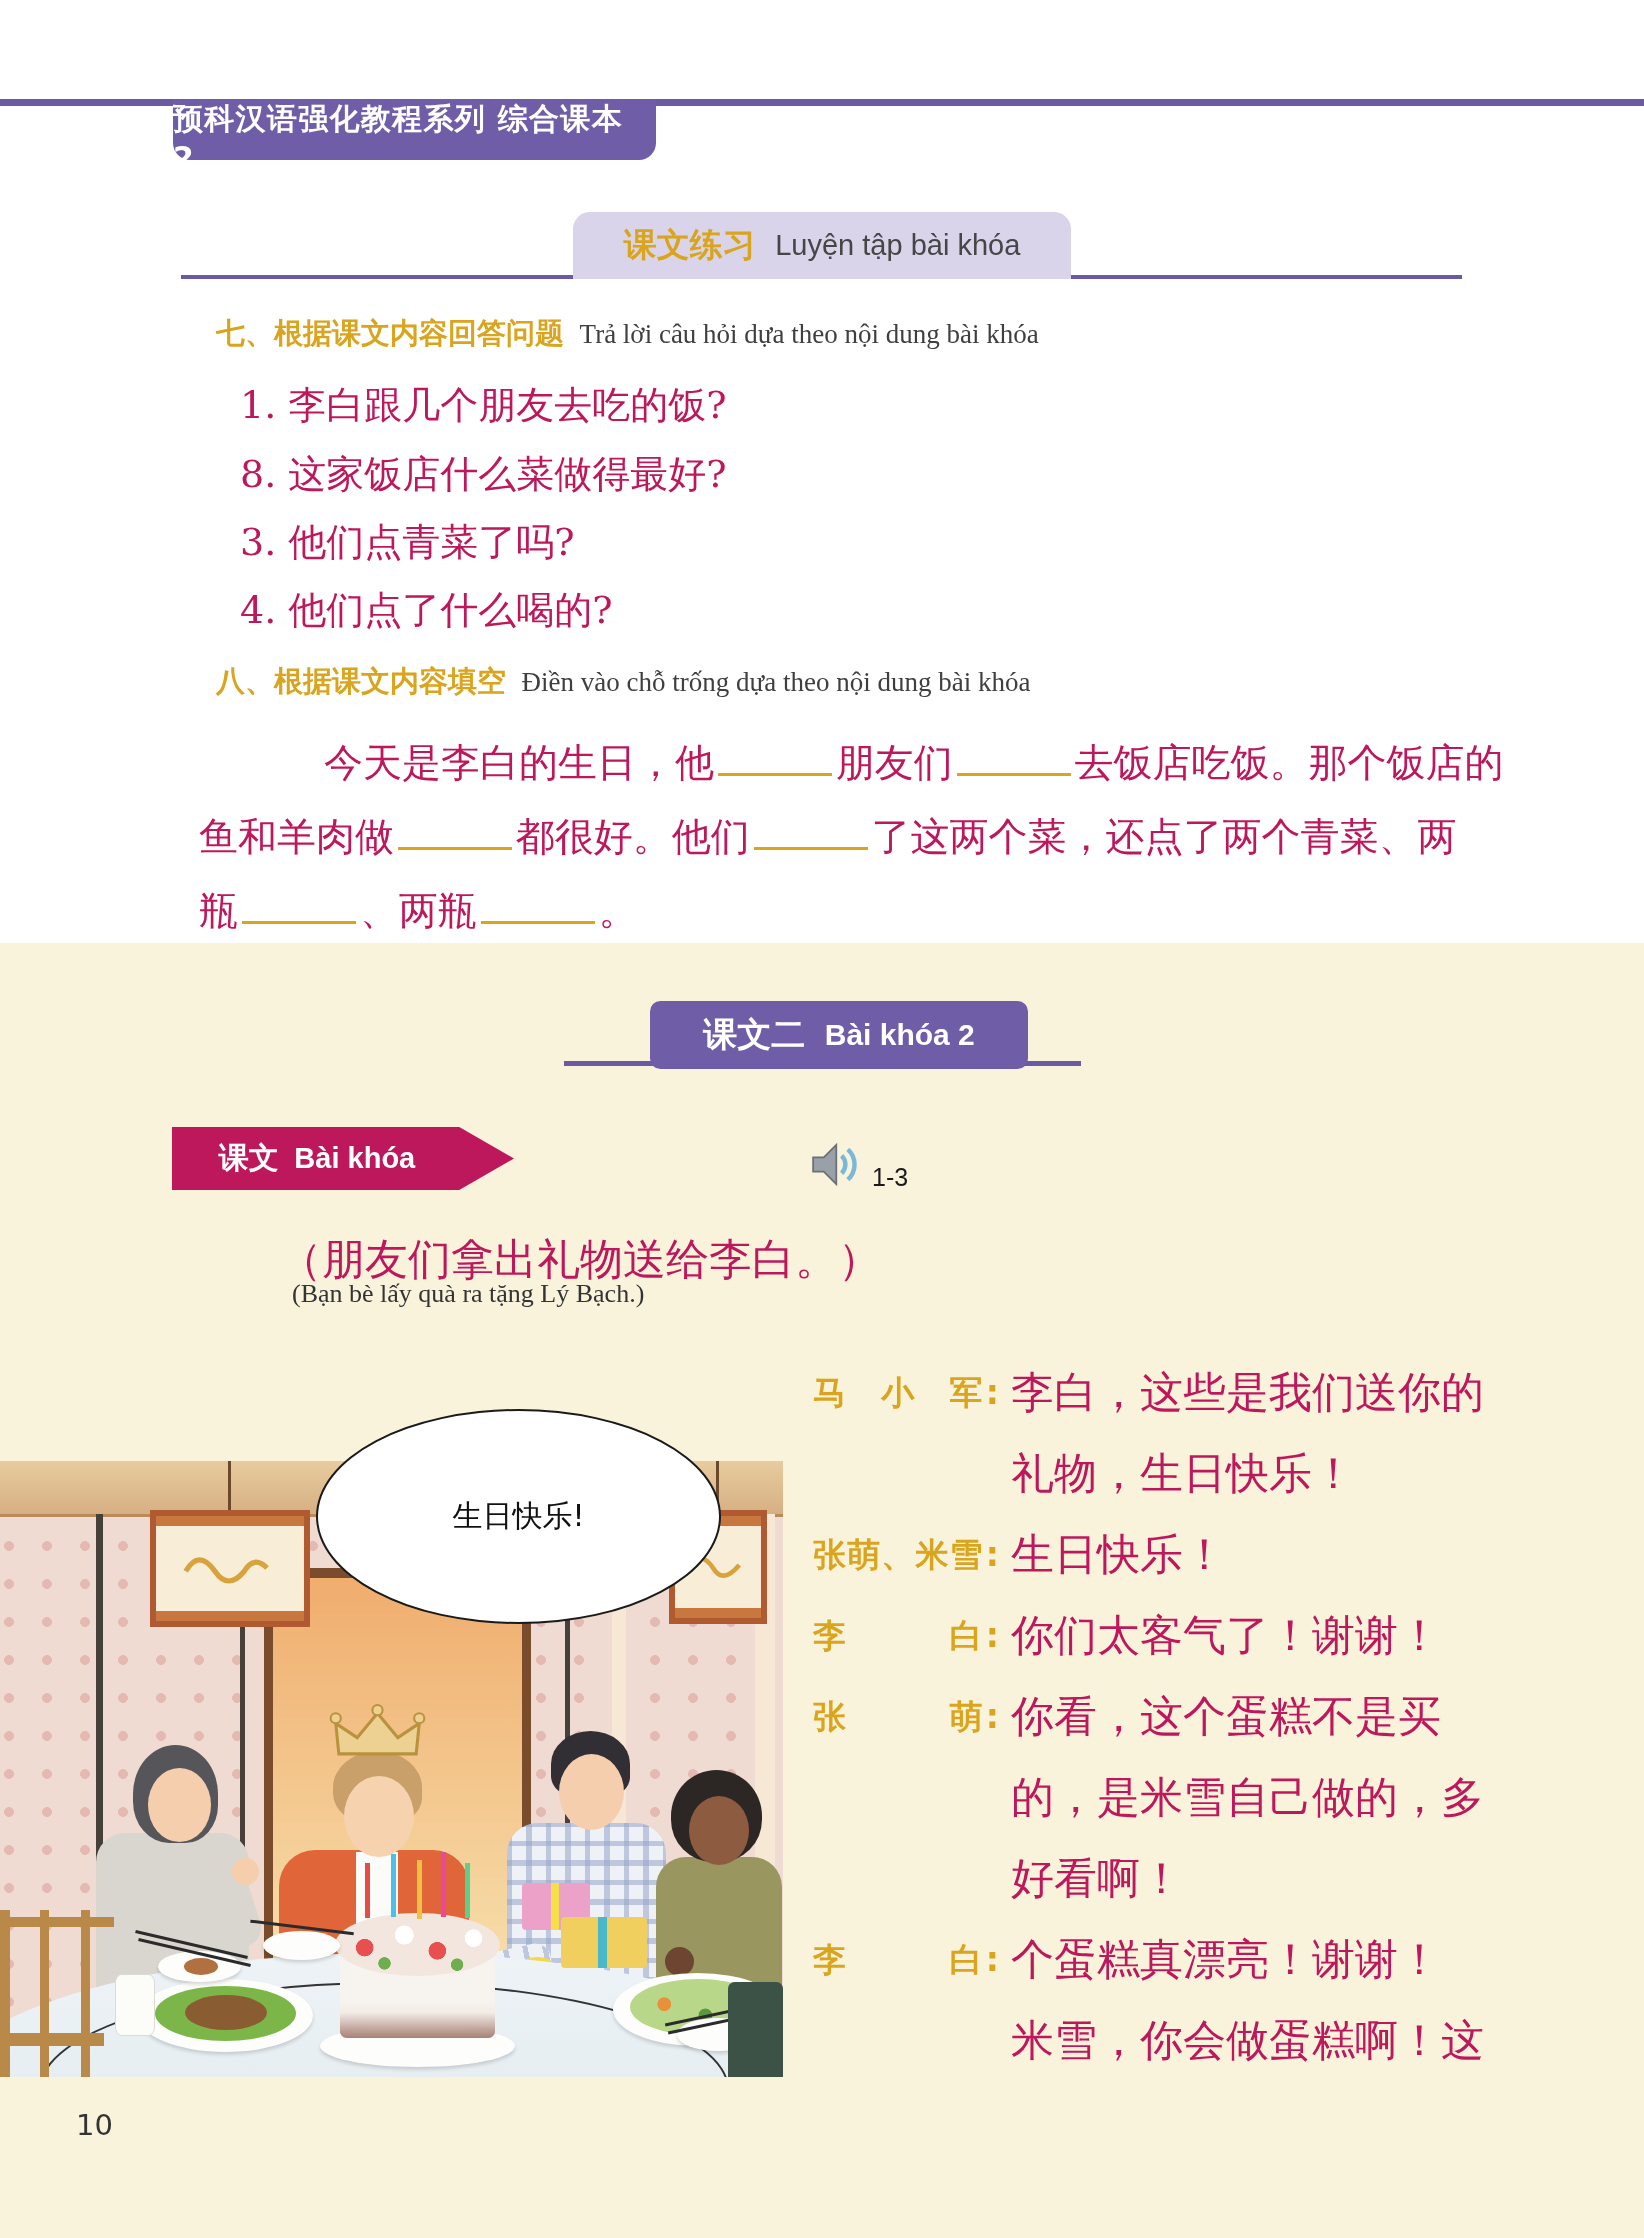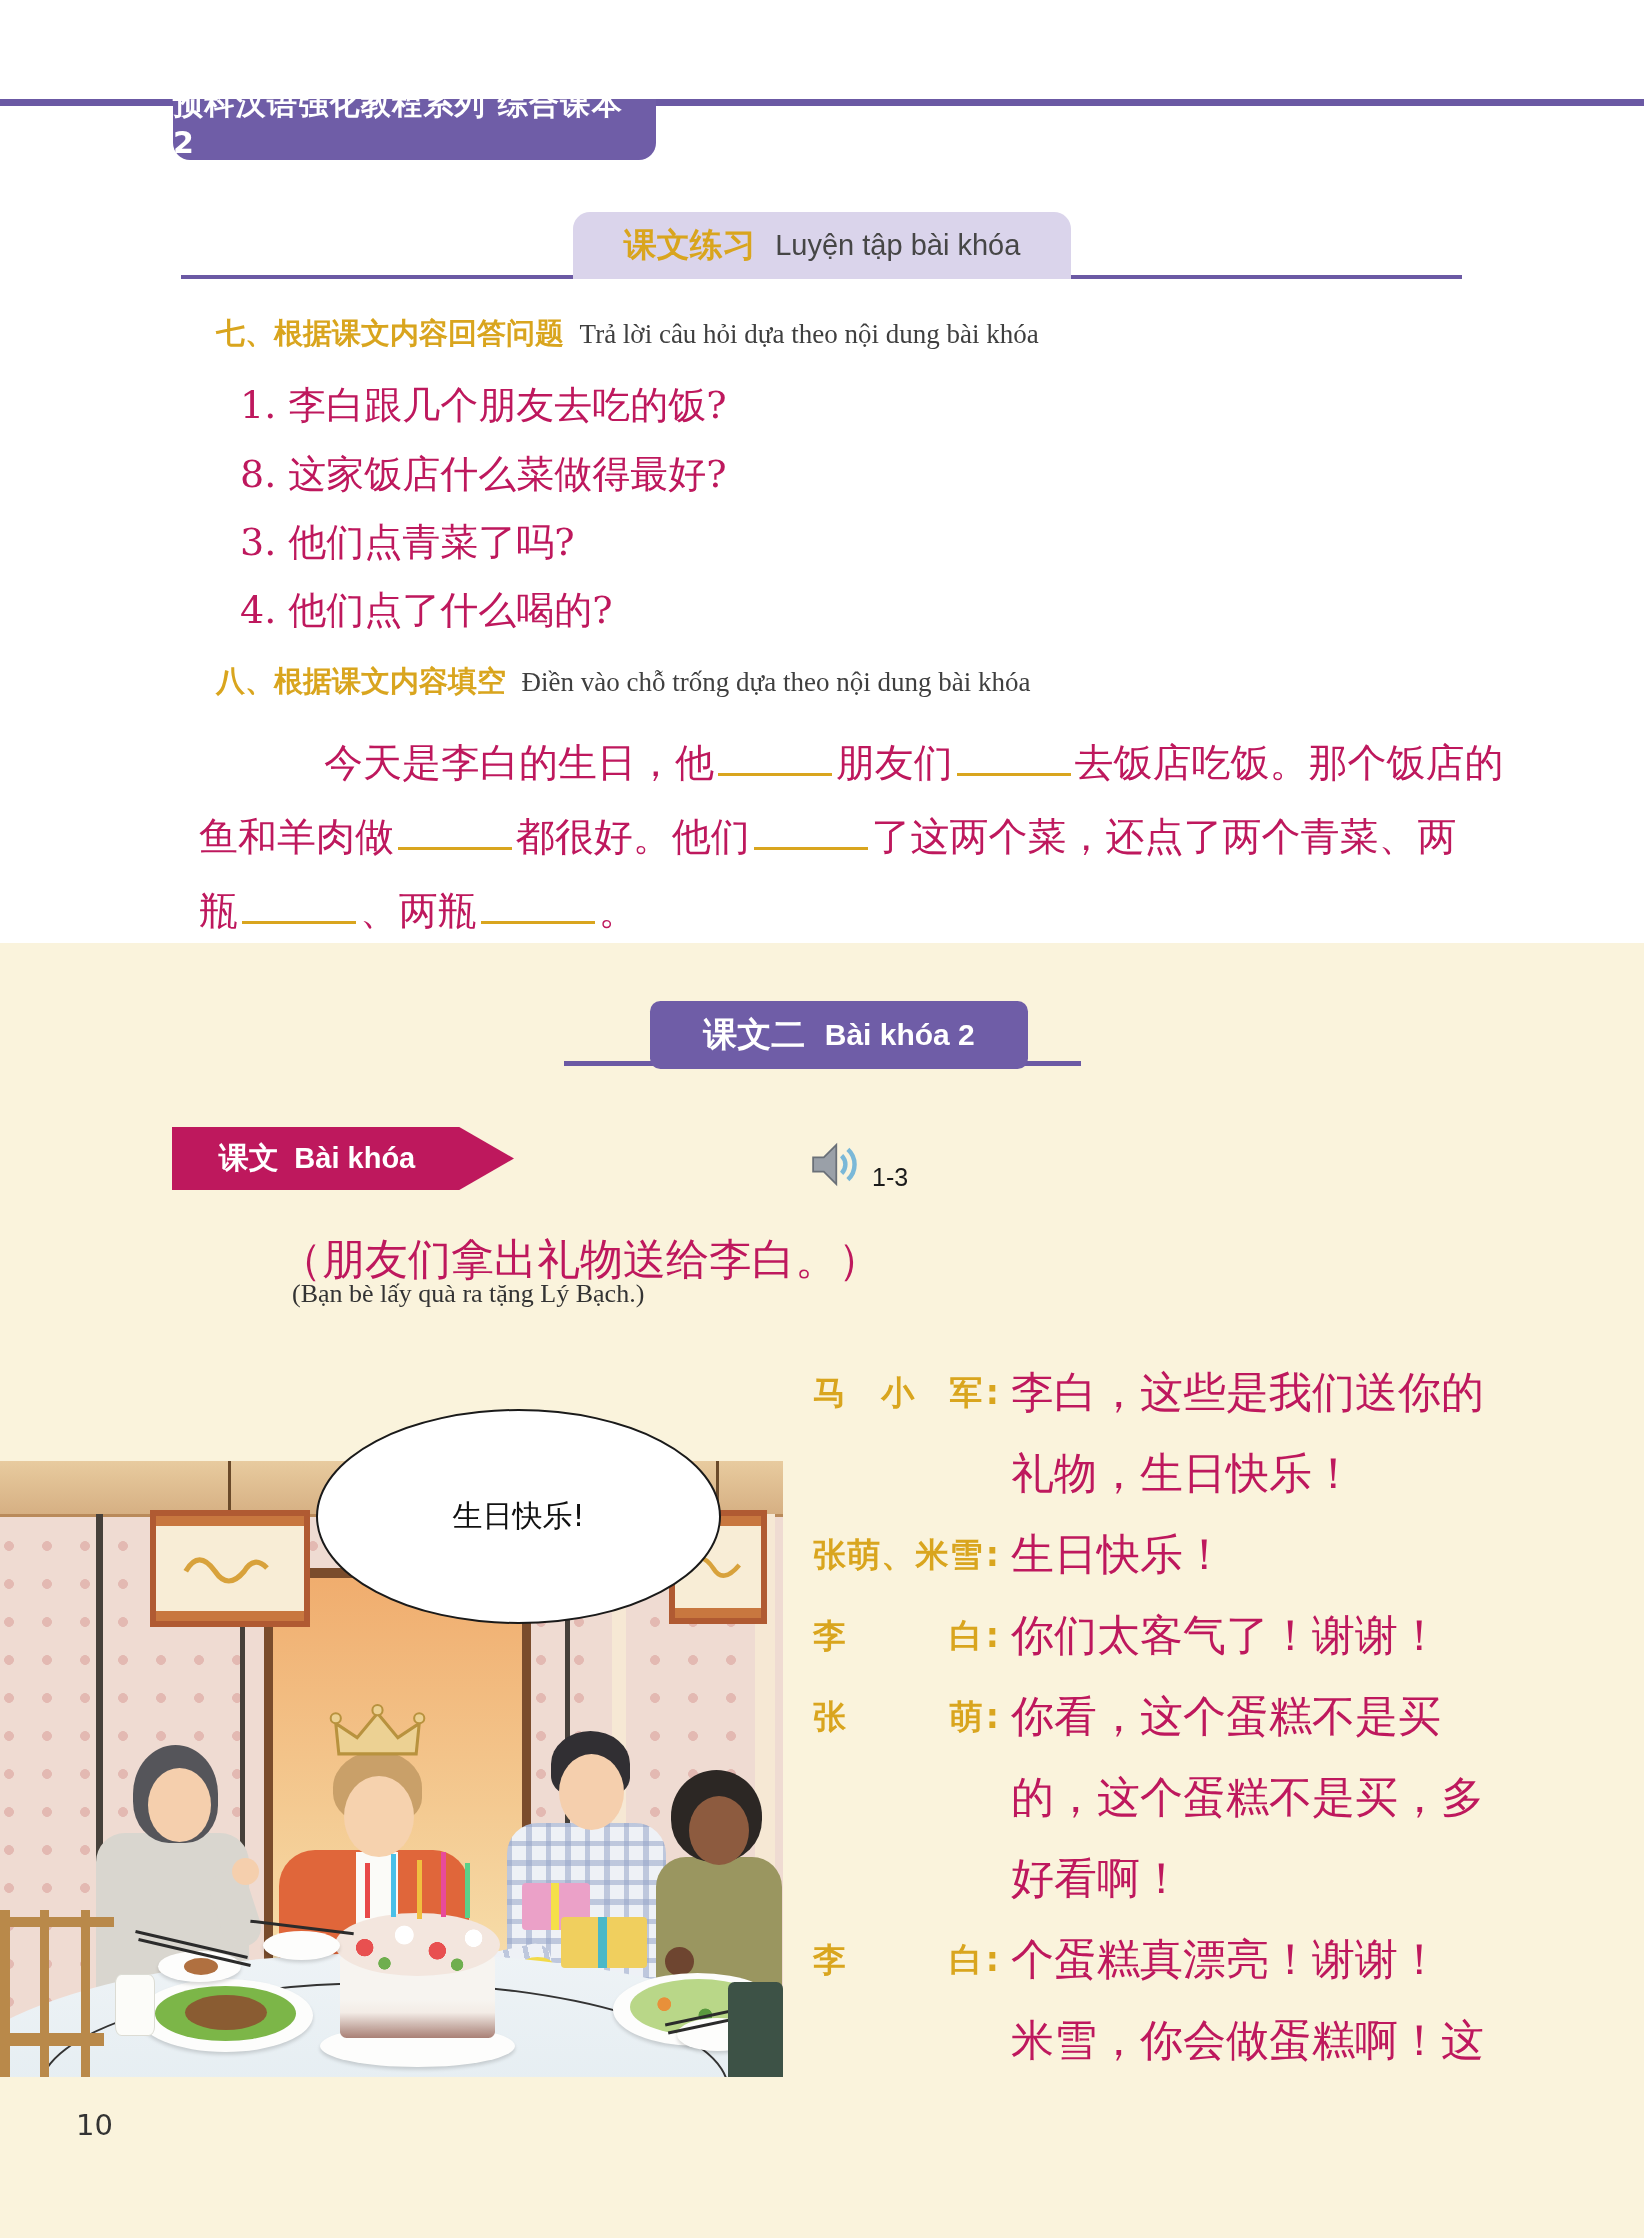--- a/index.html
+++ b/index.html
@@ -2,21 +2,21 @@
 <html style="font-size:10.4px"><head>
 <meta charset="utf-8">
 <style>
   html,body{margin:0;padding:0;}
   body{width:1644px;height:2239px;position:relative;background:#ffffff;
        font-family:"DejaVu Sans",sans-serif;overflow:hidden;}
   .abs{position:absolute;}
   
   .top-bar{left:0;top:99px;width:1644px;height:7.2px;background:#6b59a4;}
   .series-tab{left:173px;top:99px;width:483px;height:61px;background:#6f5da7;
-      border-radius:0 0 17px 17px;display:flex;align-items:flex-end;justify-content:center;}
+      border-radius:0 0 17px 17px;display:flex;align-items:flex-start;justify-content:center;}
   .series-tab span{color:#fff;font-size:30px;font-weight:bold;letter-spacing:1.3px;}
   
   .practice-rule{left:181px;top:275px;width:1281px;height:3.9px;background:#6b59a4;z-index:1;}
   .practice-tab{left:573px;top:212px;width:498px;height:67px;background:#dad4eb;
       border-radius:17px 17px 0 0;display:flex;align-items:center;justify-content:center;gap:19.5px;z-index:2;}
   .practice-tab .zh{color:#d9a51e;font-size:33px;font-weight:bold;}
   .practice-tab .vi{color:#464646;font-size:29px;font-weight:500;font-family:"Liberation Sans",sans-serif;}
   .ex-heading{display:flex;align-items:baseline;gap:15.6px;white-space:nowrap;}
   .ex-heading .zh{color:#d9a51e;font-size:29px;font-weight:bold;}
   .ex-heading .vi{color:#3f3f3f;font-size:27px;font-family:"Liberation Serif",serif;}
@@ -291,21 +291,21 @@
     </div>
   </div>
 
   <div class="dlg-entry">
     <div class="dlg-speaker">
       <span class="spk-name">张萌</span>
       <span class="spk-colon">:</span>
     </div>
     <div class="dlg-lines">
       <div class="dlg-line kai">你看，这个蛋糕不是买</div>
-      <div class="dlg-line kai">的，这个蛋糕不是买，多</div>
+      <div class="dlg-line kai">的，是米雪自己做的，多</div>
       <div class="dlg-line kai">好看啊！</div>
     </div>
   </div>
 
   <div class="dlg-entry">
     <div class="dlg-speaker">
       <span class="spk-name">李白</span>
       <span class="spk-colon">:</span>
     </div>
     <div class="dlg-lines">

